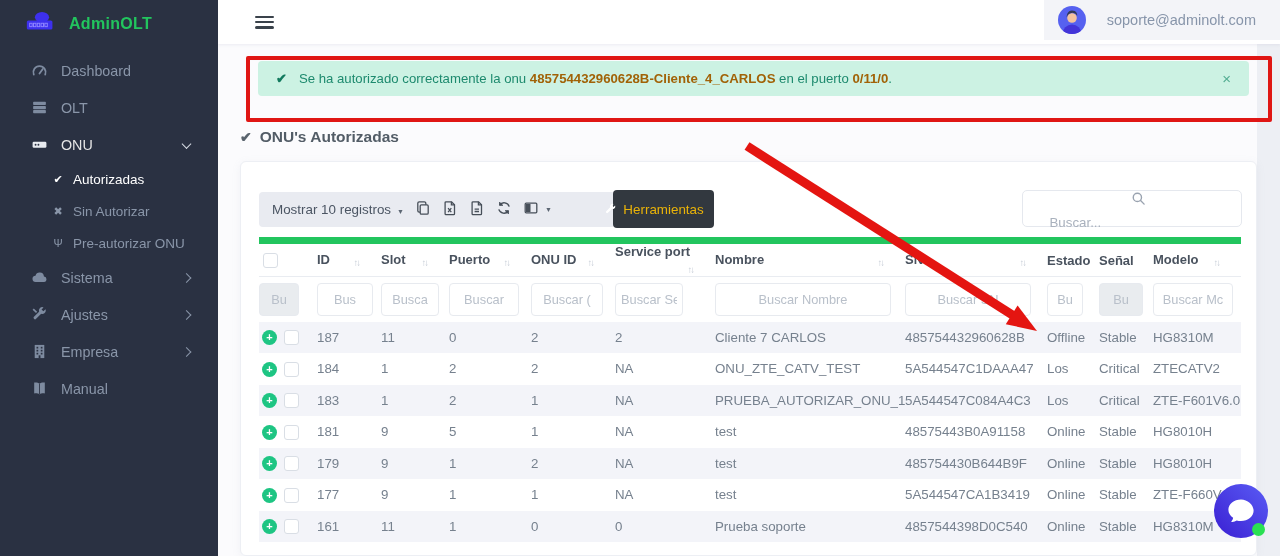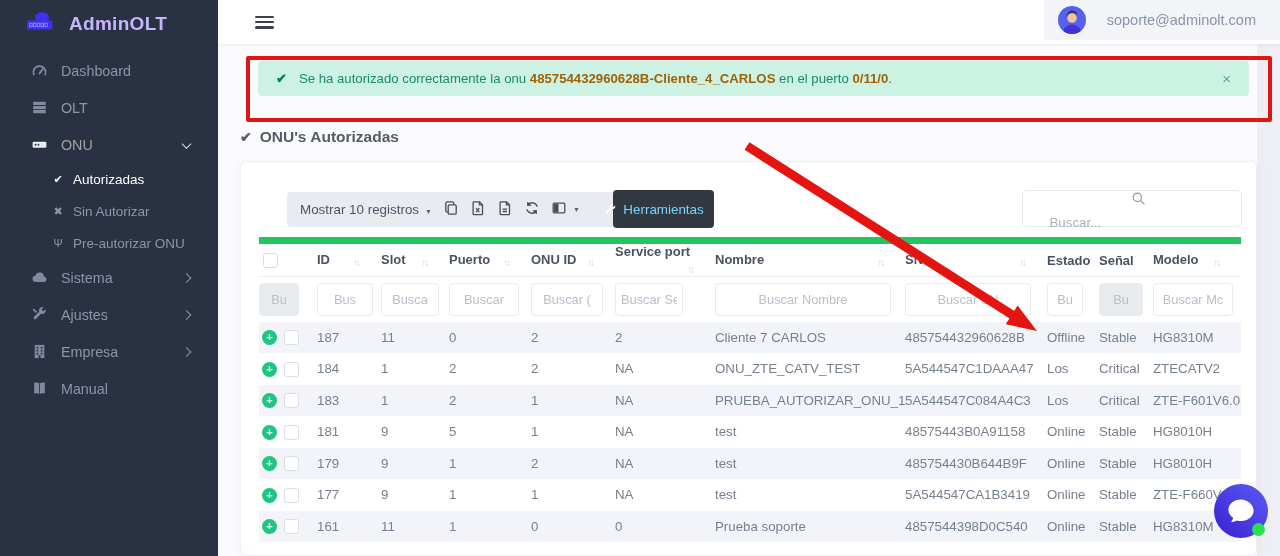--- a/index.html
+++ b/index.html
@@ -2,23 +2,23 @@
 <html><head>
 <meta charset="utf-8">
 <style>
   * { margin:0; padding:0; box-sizing:border-box; }
   html,body { width:1280px; height:556px; overflow:hidden; }
   body { font-family:"Liberation Sans", sans-serif; background:#fbfbfd; position:relative; }
 
   
   .sidebar { position:absolute; left:0; top:0; width:218px; height:556px; background:#2a3142; z-index:5; }
   .logo { display:flex; align-items:center; gap:9px; padding:10px 0 8px 24px; height:46px; cursor:pointer; }
-  .logo-text { color:#c4b5fd; font-size:19px; font-weight:bold; letter-spacing:.3px; }
+  .logo-text { color:#22c55e; font-size:16px; font-weight:bold; letter-spacing:.3px; }
   .side-item { position:relative; display:flex; align-items:center; height:37px; padding-left:30px; color:#8a96a9; font-size:14.3px; cursor:pointer; }
-  .side-item.active { color:#a3a3a3; }
+  .side-item.active { color:#e5e5e5; }
   .side-item.active .s-icon { color:#e8ebf0; }
   .s-icon { width:18px; margin-right:13px; color:#7e8ba0; display:inline-flex; justify-content:center; }
   .submenu { }
   .sub-item { display:flex; align-items:center; height:32px; padding-left:50px; color:#8a96a9; font-size:13.5px; cursor:pointer; }
   .sub-item.active { color:#ffffff; }
   .sub-icon { width:16px; margin-right:7px; text-align:center; font-size:11px; }
   .chev { width:7px; height:7px; border-right:1.6px solid #8a96a9; border-bottom:1.6px solid #8a96a9; position:absolute; right:28px; top:50%; }
   .side-item.active .chev { border-color:#d6dbe3; }
   .chev-down { transform:translateY(-65%) rotate(45deg); }
   .chev-right { transform:translateY(-50%) rotate(-45deg); }
@@ -42,26 +42,26 @@
   .alert-close { margin-left:auto; background:none; border:none; color:#53ad92; font-size:15px; cursor:pointer; line-height:1; }
   .red-box { position:absolute; left:246px; top:56px; width:1026px; height:66px; border:4px solid #e01614; border-radius:2px; z-index:55; pointer-events:none; }
   .arrow-overlay { position:absolute; left:0; top:0; width:1280px; height:556px; z-index:60; pointer-events:none; }
 
   .page-title { position:absolute; left:240px; top:128px; font-size:15.5px; font-weight:bold; color:#525c66; display:flex; align-items:center; gap:8px; z-index:6; }
   .title-check { font-size:14px; color:#59636d; }
 
   
   .card { position:absolute; left:240px; top:161px; width:1017px; height:395px; background:#fff; border:1px solid #edeff4; border-radius:6px; box-shadow:0 2px 8px rgba(150,160,180,.10); z-index:3; overflow:hidden; }
 
-  .controls-bar { position:absolute; left:18px; top:30px; width:356px; height:35px; background:#e9ebf1; border-radius:4px; display:flex; align-items:center; padding-left:13px;margin-left:28px; }
+  .controls-bar { position:absolute; left:18px; top:30px; width:356px; height:35px; background:#e9ebf1; border-radius:4px; display:flex; align-items:center; padding-left:13px; }
   .show-records { background:none; border:none; font-family:inherit; font-size:13.4px; color:#4b5563; cursor:pointer; display:flex; align-items:center; }
   .caret::after { content:"▼"; font-size:7px; color:#5c6673; margin-left:6px; }
   .caret-light::after { color:#ffffff; }
   .tb-icon { background:none; border:none; cursor:pointer; margin-left:11px; display:inline-flex; align-items:center; }
-  .tools-btn { position:absolute; left:372px; top:28px; height:38px; width:101px; background:#32383f; border:none; border-radius:4px; color:#7dd3fc; font-family:inherit; font-size:13.4px; display:flex; align-items:center; justify-content:center; gap:6px; cursor:pointer; }
+  .tools-btn { position:absolute; left:372px; top:28px; height:38px; width:101px; background:#32383f; border:none; border-radius:4px; color:#eab308; font-family:inherit; font-size:13.4px; display:flex; align-items:center; justify-content:center; gap:6px; cursor:pointer; }
   .search-box { position:absolute; left:781px; top:28px; width:220px; height:37px; border:1px solid #e5e8ee; border-radius:5px; background:#fff; display:flex; align-items:center; padding-left:12px; gap:9px;flex-direction:column; }
   .search-input { border:none; outline:none; flex:1; font-family:inherit; font-size:13.3px; color:#55606d; background:transparent; }
   .search-input::placeholder { color:#a9b1bd; }
 
   
   .grid { position:absolute; left:18px; top:75px; width:982px; border-collapse:collapse; table-layout:fixed; }
   .grid thead tr.hrow th { height:33px; text-align:left; font-size:13px; color:#49525e; border-top:7px solid #22c55e; border-bottom:1px solid #e9ecf1; font-weight:bold; vertical-align:middle; }
   .sort { float:right; margin-right:22px; margin-top:2px; }
   .sort::after { content:"↑↓"; font-size:9.5px; letter-spacing:-2px; color:#c4cbd5; }
   .grid thead tr.frow td { height:45px; vertical-align:middle; }

